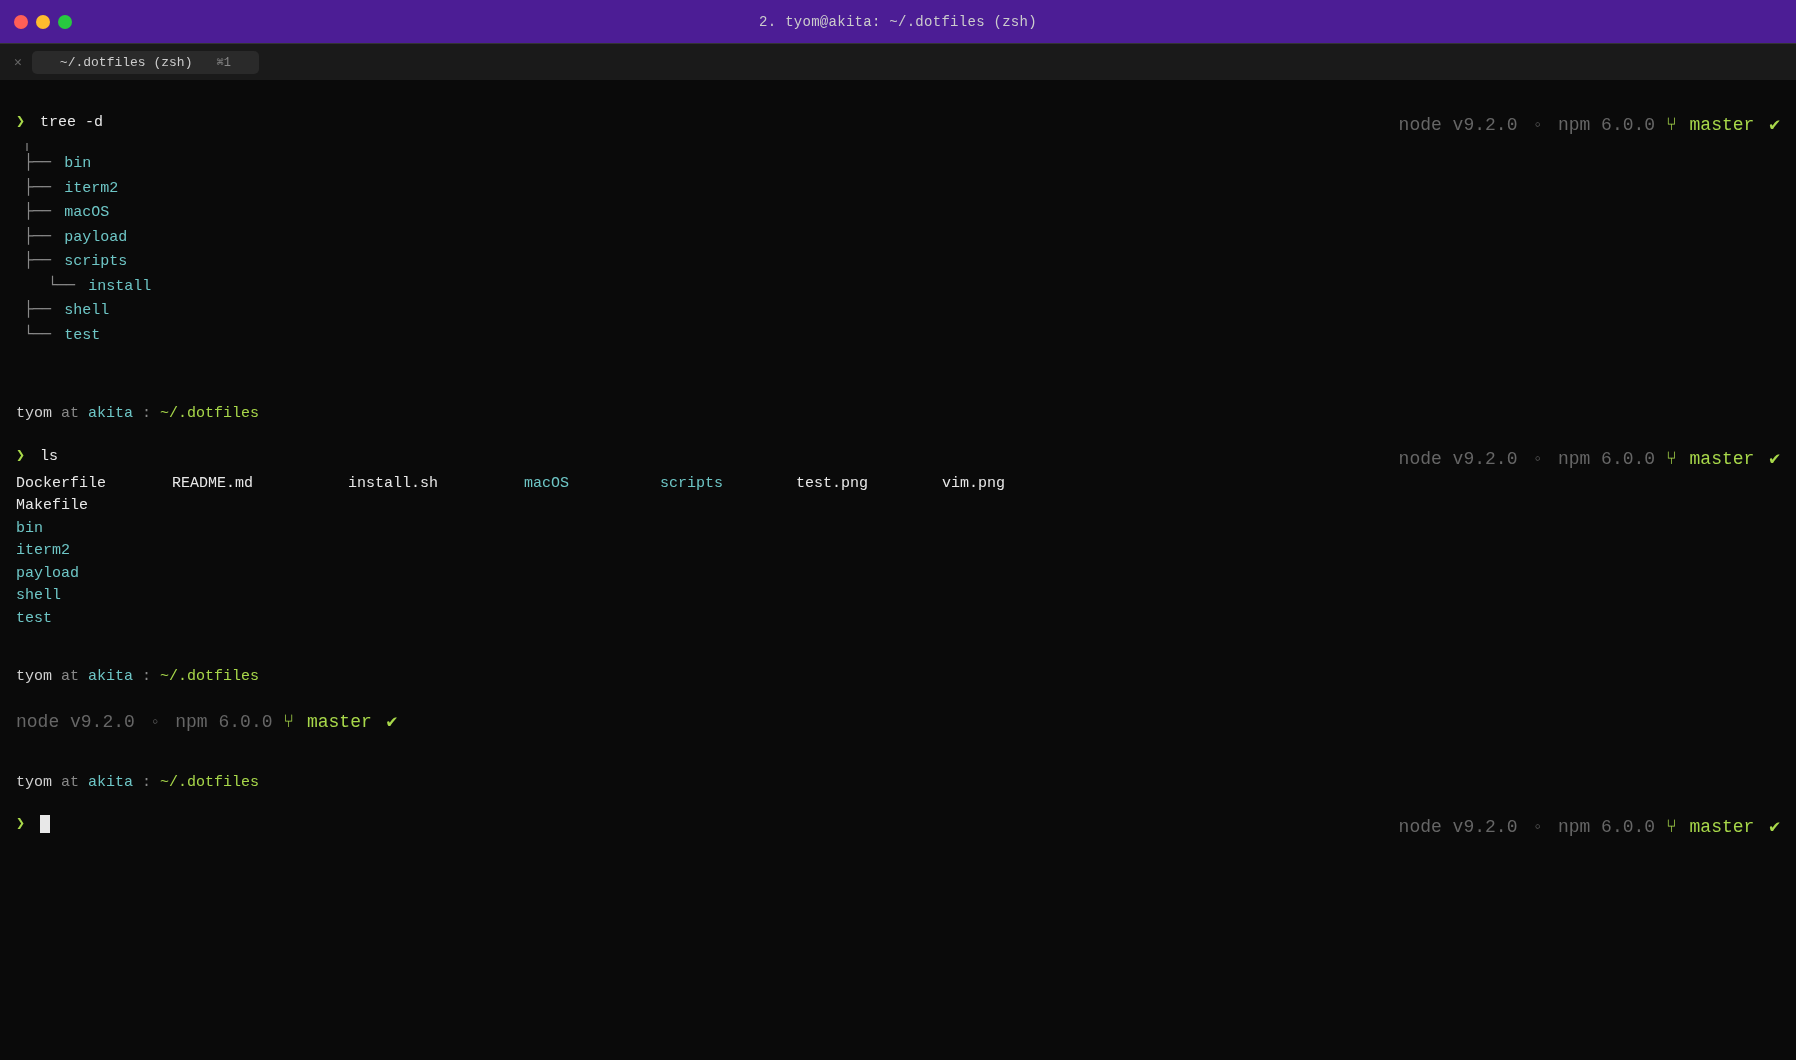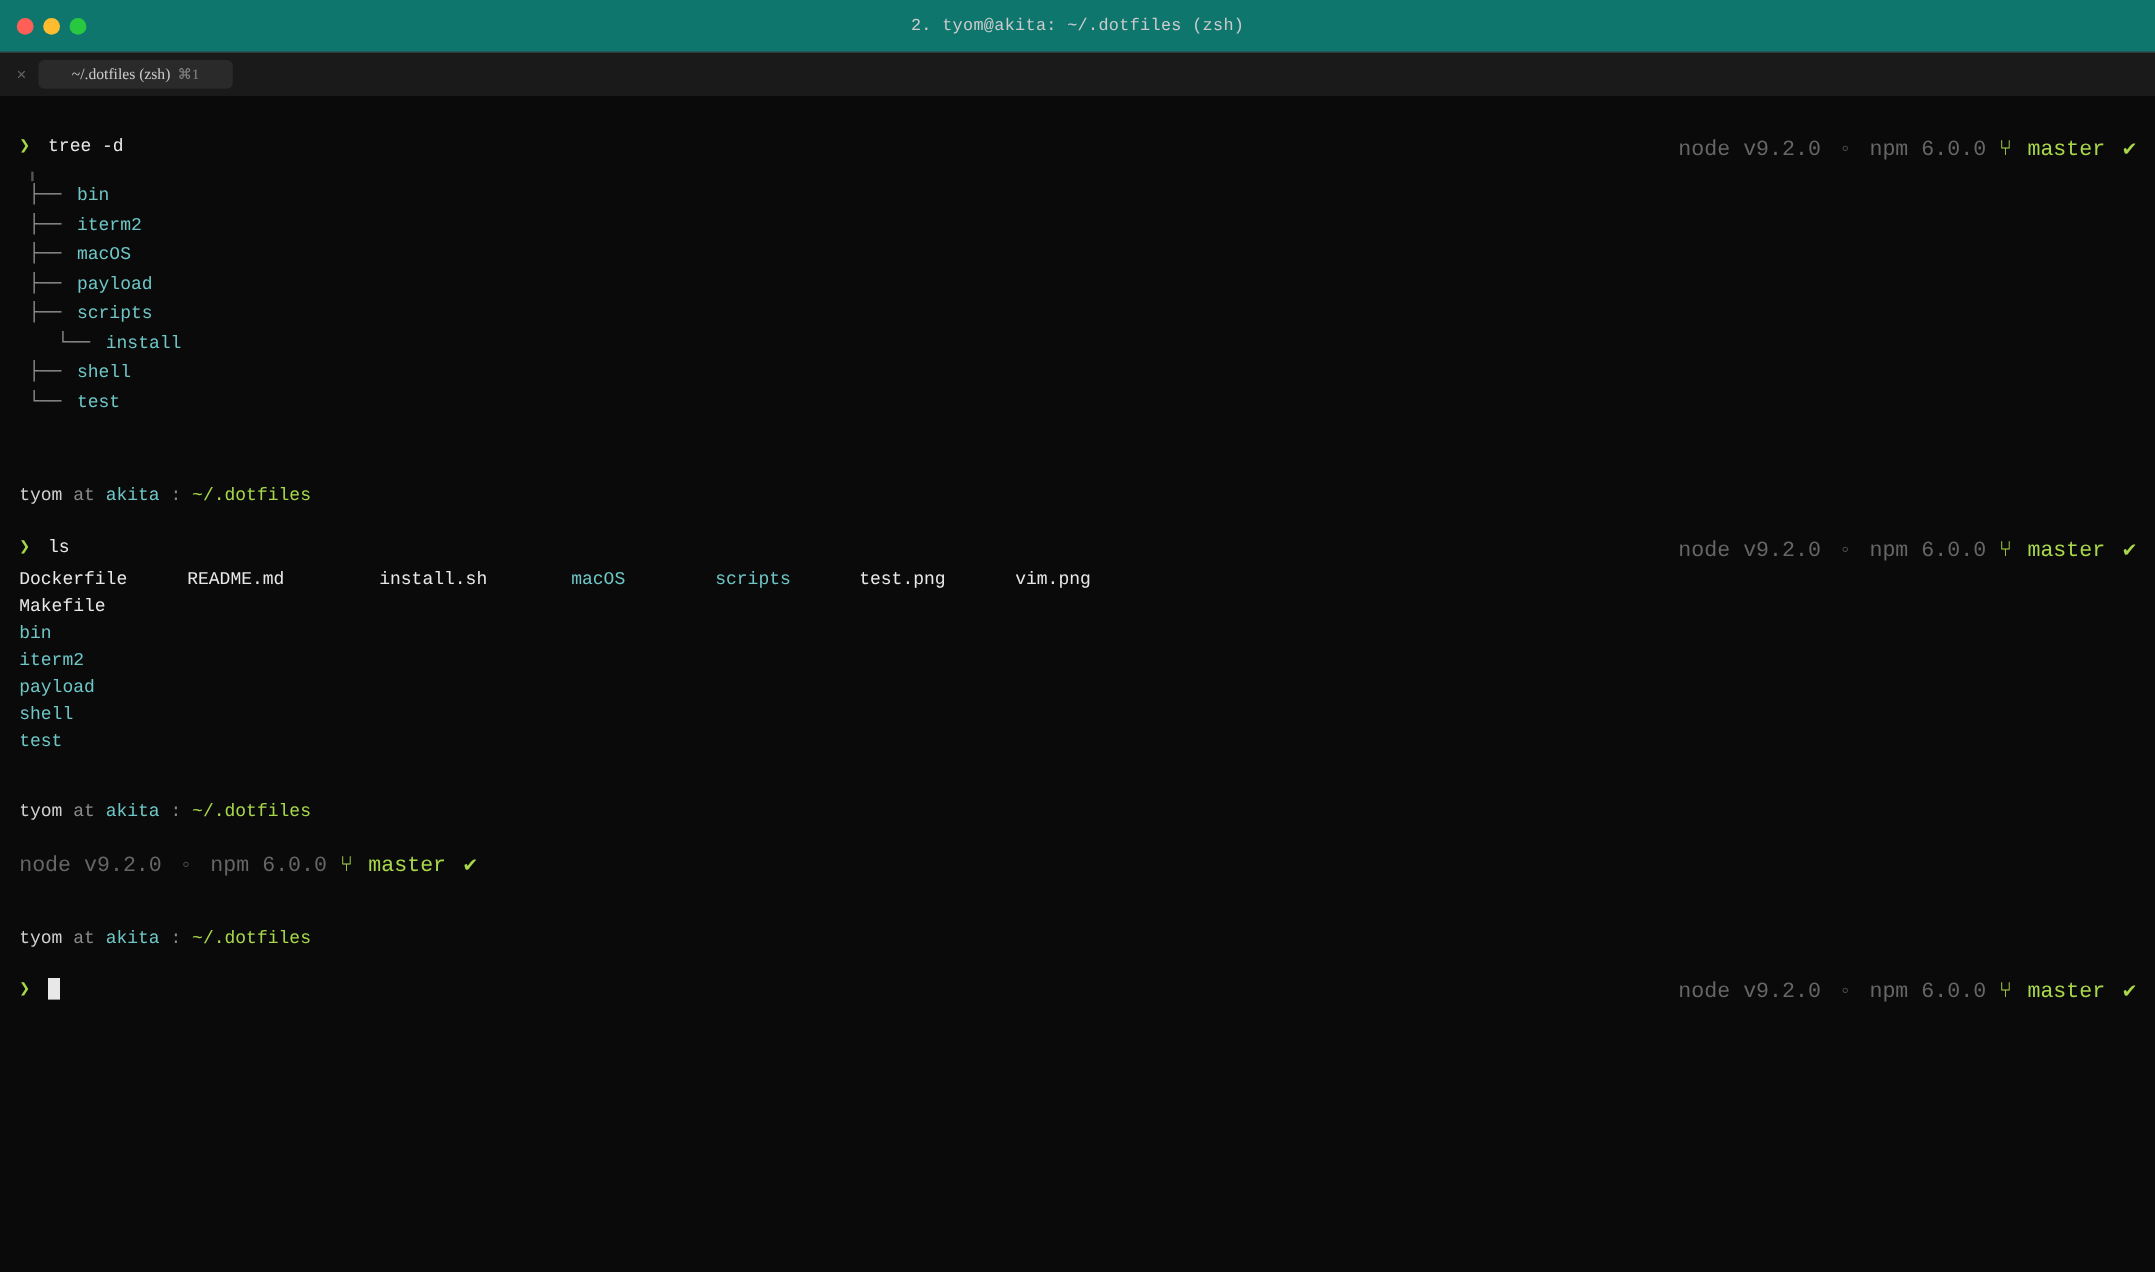--- a/index.html
+++ b/index.html
@@ -8,21 +8,21 @@
       background: #0a0a0a;
       font-family: 'Menlo', 'Monaco', 'Courier New', monospace;
       font-size: 15px;
       width: 1796px;
       min-height: 1060px;
       overflow: hidden;
     }
 
     
     .titlebar {
-      background: #0f766e;
+      background: #4c1d95;
       height: 44px;
       display: flex;
       align-items: center;
       justify-content: center;
       position: relative;
       border-bottom: 1px solid #333;
     }
 
     .titlebar-title {
       color: #ccc;
@@ -67,22 +67,21 @@
     }
 
     .tab {
       background: #2a2a2a;
       color: #ccc;
       border-radius: 5px;
       padding: 4px 28px;
       font-size: 13px;
       display: flex;
       align-items: center;
-      gap: 6px;
-      font-family: Liberation Serif, serif;
+      gap: 24px;
     }
 
     .tab-shortcut {
       color: #888;
       font-size: 12px;
     }
 
     
     .terminal {
       background: #0a0a0a;
@@ -272,21 +271,21 @@
     <div class="right-status">
       <span>node v9.2.0</span>
       <span class="dot">◦</span>
       <span>npm 6.0.0</span>
       <span class="branch-icon">  ⑂</span>
       <span class="branch-name">master</span>
       <span class="check"> ✔</span>
     </div>
   </div>
 
-  <div style="display:flex; gap:0;">
+  <div style="display:flex; gap:16px;">
     <span style="width:140px;" class="c-file-white">Dockerfile</span>
     <span style="width:160px;" class="c-file-white">README.md</span>
     <span style="width:160px;" class="c-file-white">install.sh</span>
     <span style="width:120px;" class="c-file-cyan">macOS</span>
     <span style="width:120px;" class="c-file-cyan">scripts</span>
     <span style="width:130px;" class="c-file-white">test.png</span>
     <span style="width:130px;" class="c-file-white">vim.png</span>
   </div>
 
   <div style="display:flex; gap:0;flex-direction:column;">

